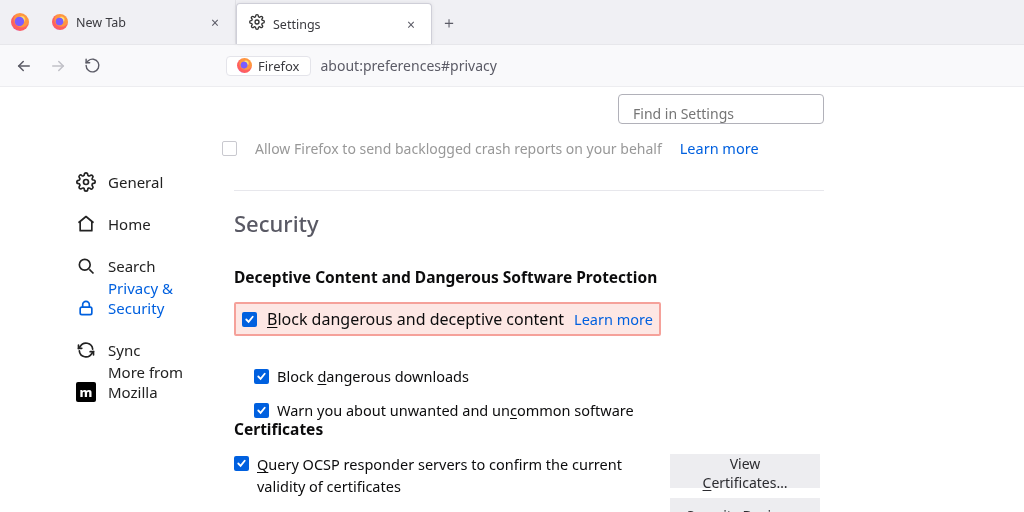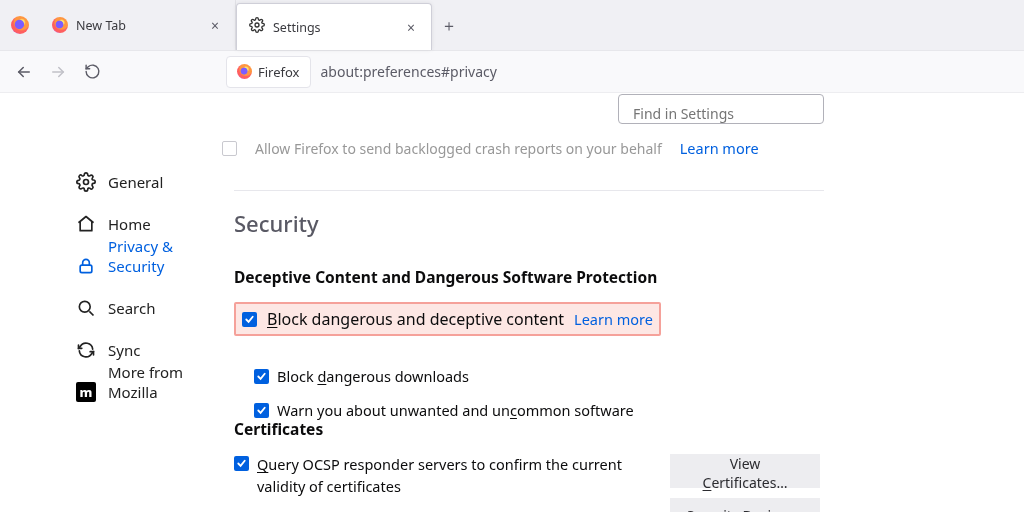--- a/index.html
+++ b/index.html
@@ -1,32 +1,32 @@
 <!DOCTYPE html>
 <html><head>
 <meta charset="utf-8">
 <style>
   * { box-sizing: border-box; margin: 0; padding: 0; font-family: "Segoe UI", system-ui, -apple-system, sans-serif; }
   body { width: 1024px; height: 512px; overflow: hidden; background: #fff; color: #0c0c0d; }
 
   
-  .tabstrip { height: 51px; background: #f0f0f4; display: flex; align-items: stretch; border-bottom: 1px solid #e7e7eb; }
+  .tabstrip { height: 45px; background: #f0f0f4; display: flex; align-items: stretch; border-bottom: 1px solid #e7e7eb; }
   .app-icon-box { width: 40px; display:flex; align-items:center; justify-content:center; }
   .tab { display:flex; align-items:center; gap:8px; padding:0 12px; width: 196px; font-size:12.5px; color:#3a3a3f; position:relative; }
   .tab .close { margin-left:auto; font-size:14px; color:#5b5b66; padding:2px 4px; border-radius:3px; }
   .tab.active { background:#fff; border:1px solid #cfcfd8; border-bottom:none; border-radius:4px 4px 0 0; box-shadow: 0 0 4px rgba(0,0,0,.08); margin-top:3px; }
   .tab.inactive { border-right:1px solid #e1e1e6; }
   .newtab-btn { width:34px; display:flex; align-items:center; justify-content:center; font-size:16px; color:#5b5b66; }
 
   
   .toolbar { height: 42px; background:#f9f9fb; display:flex; align-items:center; padding:0 14px; gap:14px; border-bottom:1px solid #ededf0; }
   .nav-btn { width:20px; height:20px; display:flex; align-items:center; justify-content:center; color:#5b5b66; }
   .nav-btn.disabled { color:#c1c1c8; }
   .urlbar-wrap { display:flex; align-items:center; margin-left: 110px; }
-  .url-identity { background:#fff; border:1px solid #e4e4ea; border-radius:4px; height:32px; display:flex; align-items:center; padding:0 10px; gap:6px; font-size:13px; color:#3a3a3f; }
+  .url-identity { background:#fff; border:1px solid #e4e4ea; border-radius:4px; height:20px; display:flex; align-items:center; padding:0 10px; gap:6px; font-size:13px; color:#3a3a3f; }
   .url-text { font-size:14px; color:#5b5b66; padding:0 10px; }
 
   
   .content { position:absolute; top:78px; left:0; right:0; bottom:0; display:flex; }
   .sidebar { width: 210px; padding: 72px 0 0 32px; }
   .sidebar-item { display:flex; align-items:flex-end; gap:12px; height:42px; font-size:15px; color:#222; cursor:pointer;margin-left:44px; }
   .sidebar-item.selected { color:#0060df; }
   .sidebar-item .icon { width:20px; height:20px; display:flex; align-items:center; justify-content:center; }
 
   .main { flex:1; position:relative; padding: 0 24px 0 24px; overflow:hidden; }
@@ -134,37 +134,37 @@
     </div>
     <div class="sidebar-item">
       <span class="icon">
         <svg viewBox="0 0 24 24" width="20" height="20" fill="none" stroke="#222" stroke-width="2" stroke-linejoin="round">
             <path d="M3 10.5 12 3l9 7.5"></path>
             <path d="M5 9v11h14V9"></path>
           </svg>
       </span>
       <span>Home</span>
     </div>
+    <div class="sidebar-item">
+      <span class="icon">
+        <svg viewBox="0 0 24 24" width="20" height="20" fill="none" stroke="#222" stroke-width="2">
+            <circle cx="10.5" cy="10.5" r="6.5"></circle>
+            <path d="m21 21-5-5"></path>
+          </svg>
+      </span>
+      <span>Search</span>
+    </div>
     <div class="sidebar-item selected">
       <span class="icon">
         <svg viewBox="0 0 24 24" width="20" height="20" fill="none" stroke="#0060df" stroke-width="2">
             <rect x="5" y="11" width="14" height="9" rx="2"></rect>
             <path d="M8 11V8a4 4 0 1 1 8 0v3"></path>
           </svg>
       </span>
       <span>Privacy &amp; Security</span>
-    </div>
-    <div class="sidebar-item">
-      <span class="icon">
-        <svg viewBox="0 0 24 24" width="20" height="20" fill="none" stroke="#222" stroke-width="2">
-            <circle cx="10.5" cy="10.5" r="6.5"></circle>
-            <path d="m21 21-5-5"></path>
-          </svg>
-      </span>
-      <span>Search</span>
     </div>
     <div class="sidebar-item">
       <span class="icon">
         <svg viewBox="0 0 24 24" width="20" height="20" fill="none" stroke="#222" stroke-width="2" stroke-linecap="round">
             <path d="M20 11A8 8 0 0 0 5 8l-2 2"></path>
             <path d="M4 13a8 8 0 0 0 15 3l2-2"></path>
             <path d="M3 6v4h4"></path>
             <path d="M21 18v-4h-4"></path>
           </svg>
       </span>

